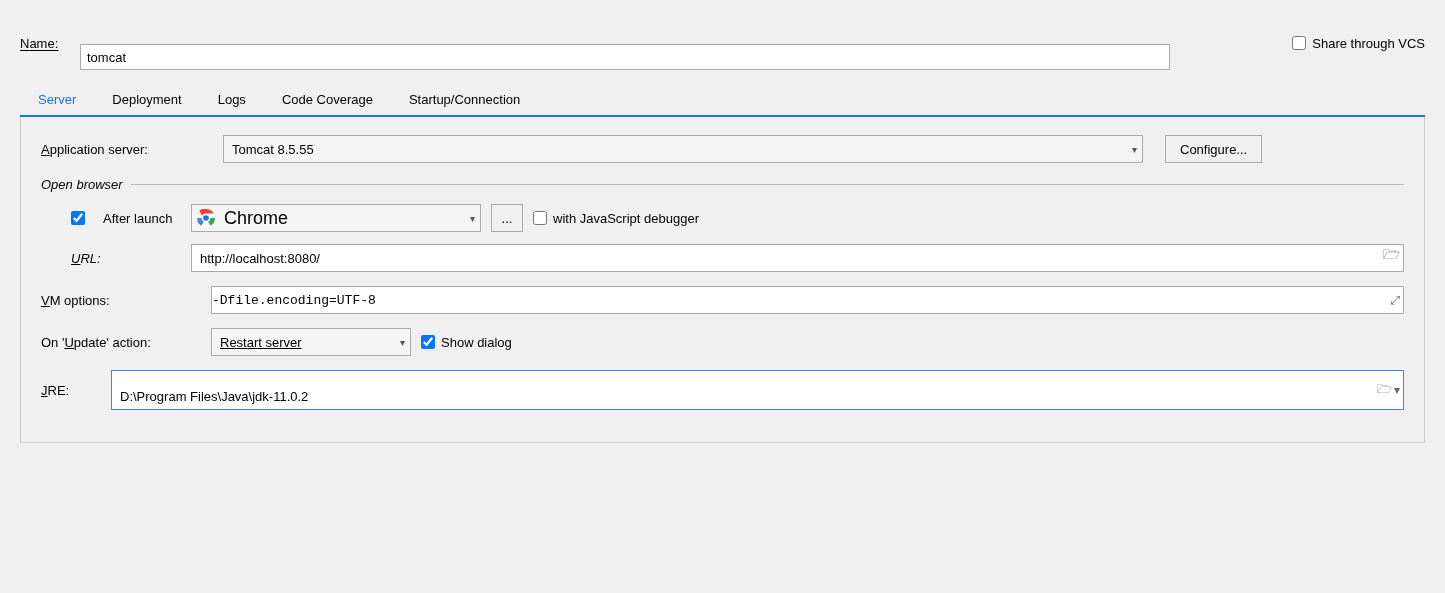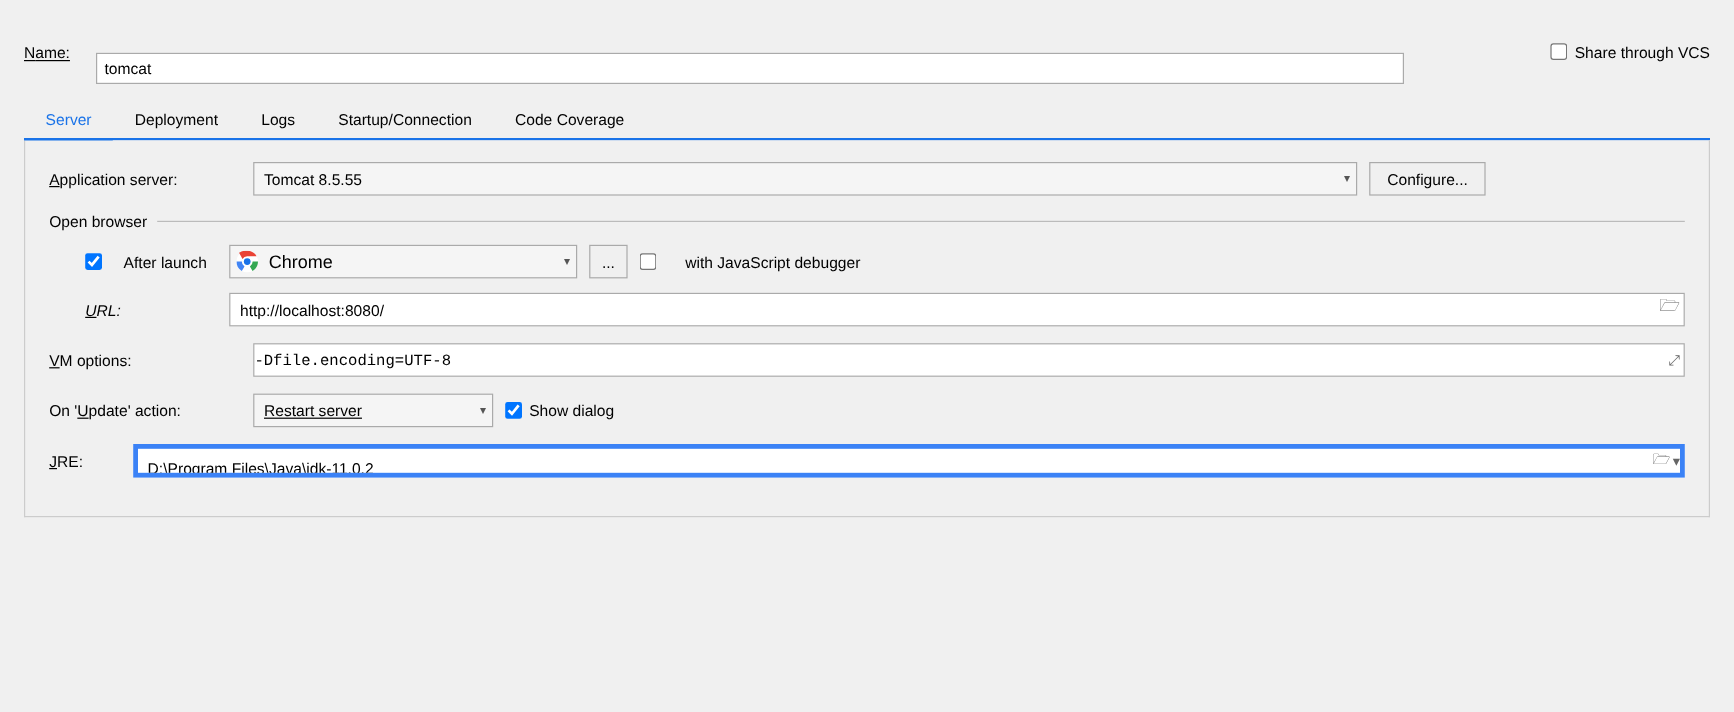--- a/index.html
+++ b/index.html
@@ -76,21 +76,21 @@
     .content {
       background: #f0f0f0;
       border: 1px solid #ccc;
       border-top: none;
       padding: 18px 20px;
     }
     .form-row {
       display: flex;
       align-items: center;
       margin-bottom: 14px;
-      gap: 10px;
+      gap: 22px;
     }
     .form-label {
       min-width: 160px;
       font-size: 13px;
       text-align: left;
     }
     .select-wrapper {
       display: flex;
       align-items: center;
       position: relative;
@@ -123,20 +123,21 @@
       cursor: pointer;
       white-space: nowrap;
     }
     .section-label {
       font-size: 13px;
       margin-bottom: 12px;
       display: flex;
       align-items: center;
       gap: 8px;
       color: #000;
+      font-style: italic;
     }
     .section-label::after {
       content: '';
       display: block;
       flex: 1;
       height: 1px;
       background: #bbb;
     }
     .browser-row {
       display: flex;
@@ -155,21 +156,21 @@
       display: flex;
       align-items: center;
       position: relative;
     }
     .browser-select {
       width: 290px;
       height: 28px;
       border: 1px solid #aaa;
       background: #f5f5f5;
       padding: 2px 24px 2px 32px;
-      font-size: 15px;
+      font-size: 18px;
       appearance: none;
       -webkit-appearance: none;
       cursor: pointer;
       outline: none;
     }
     .chrome-icon {
       position: absolute;
       left: 6px;
       width: 18px;
       height: 18px;
@@ -182,21 +183,21 @@
       background: #f0f0f0;
       font-size: 13px;
       cursor: pointer;
       display: flex;
       align-items: center;
       justify-content: center;
     }
     .js-debugger {
       display: flex;
       align-items: center;
-      gap: 24px;
+      gap: 6px;
     }
     .url-row {
       display: flex;
       align-items: center;
       margin-bottom: 14px;
       padding-left: 30px;
       gap: 10px;
     }
     .url-input-wrapper {
       flex: 1;
@@ -285,22 +286,22 @@
       gap: 10px;
     }
     .jre-input-wrapper {
       flex: 1;
       position: relative;
       display: flex;
       align-items: center;
     }
     .jre-input {
       width: 100%;
-      height: 28px;
-      border: 4px solid #3b82f6;
+      height: 40px;
+      border: 1px solid #3b82f6;
       background: #fff;
       padding: 14px 50px 2px 8px;
       font-size: 13px;
       outline: none;
     }
     .jre-icons {
       position: absolute;
       right: 4px;
       display: flex;
       align-items: center;
@@ -333,22 +334,22 @@
     <div class="share-vcs">
       <input type="checkbox" style="">
       <span>Share through VCS</span>
     </div>
   </div>
 
   <div class="tabs">
     <button class="tab active">Server</button>
     <button class="tab">Deployment</button>
     <button class="tab">Logs</button>
+    <button class="tab">Code Coverage</button>
     <button class="tab">Startup/Connection</button>
-    <button class="tab">Code Coverage</button>
   </div>
 
   <div class="content">
 
     <div class="form-row">
       <div class="form-label">
         <span class="underline-char">A</span>pplication server:
       </div>
       <div class="select-wrapper">
         <select class="app-server-select">

